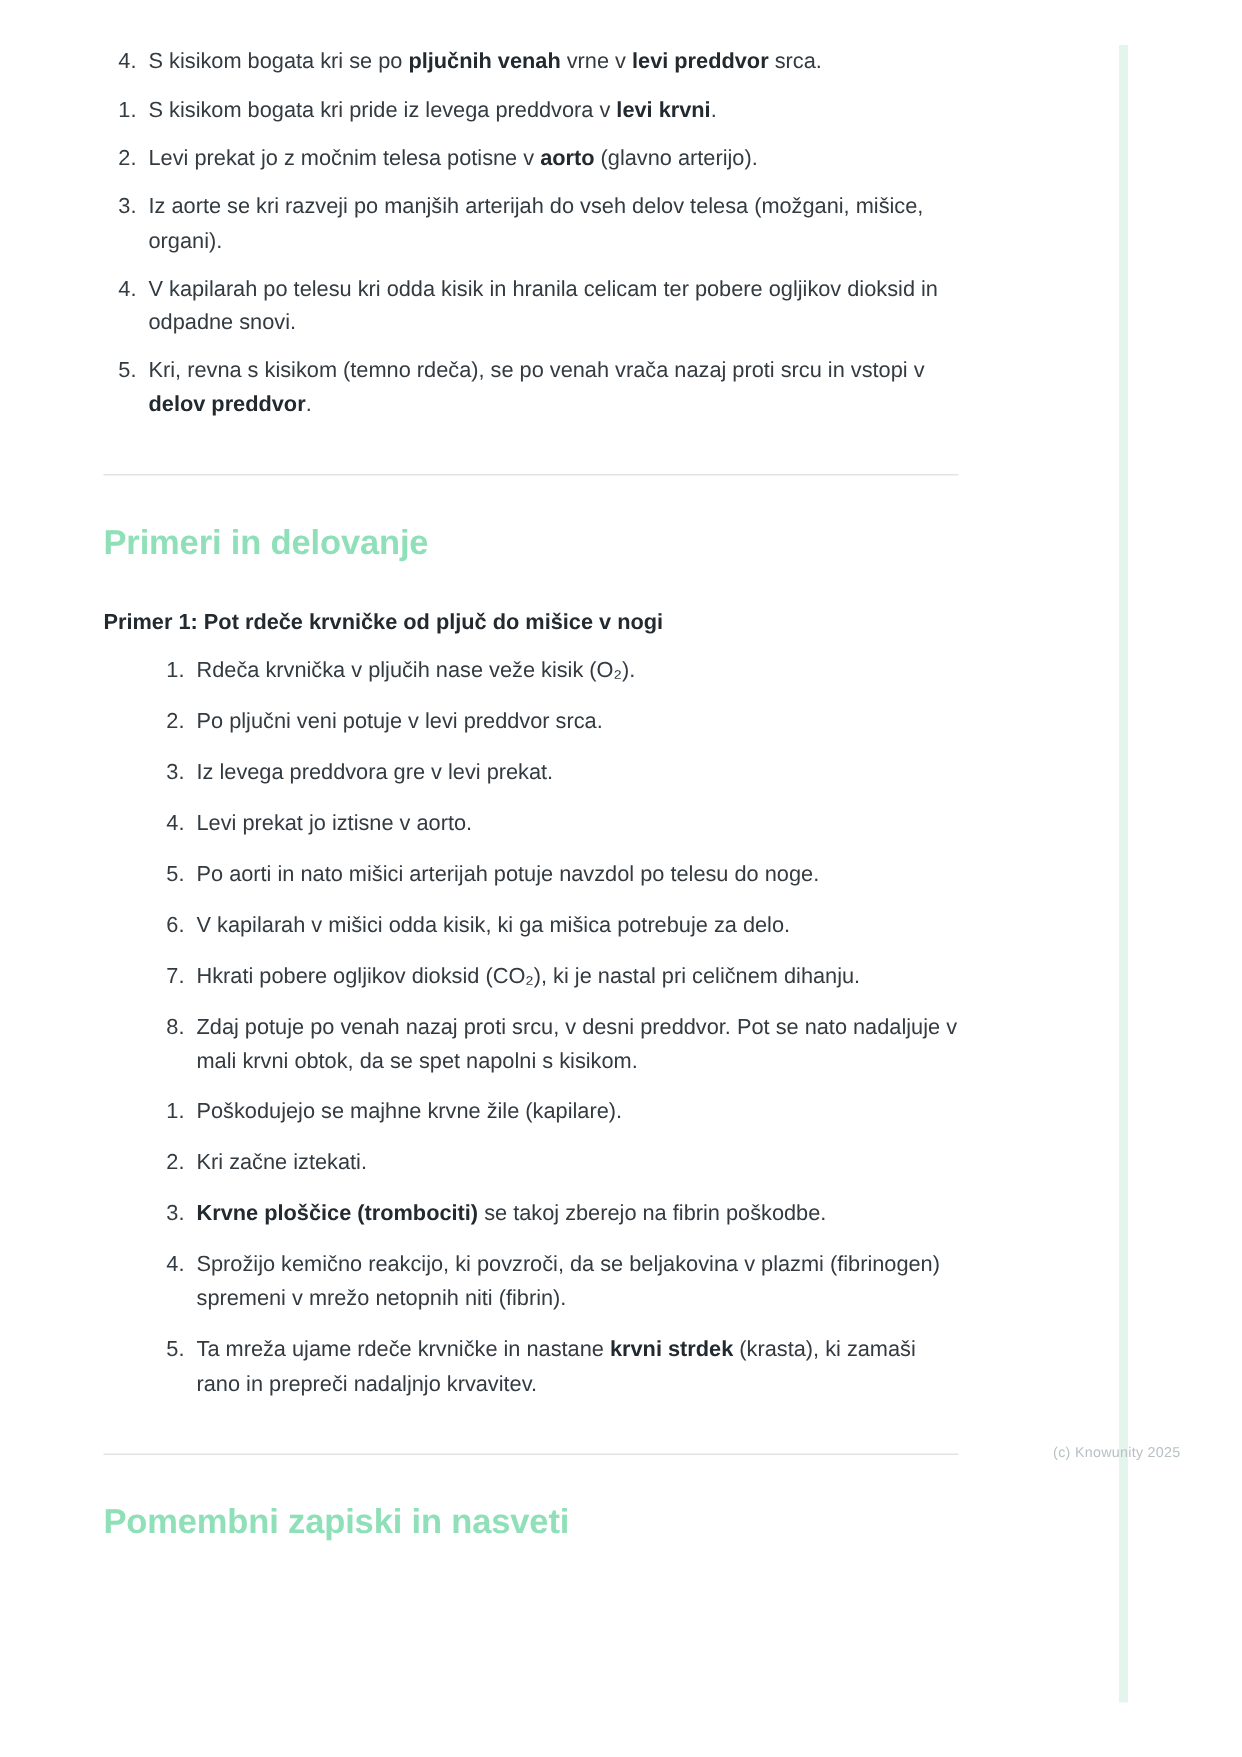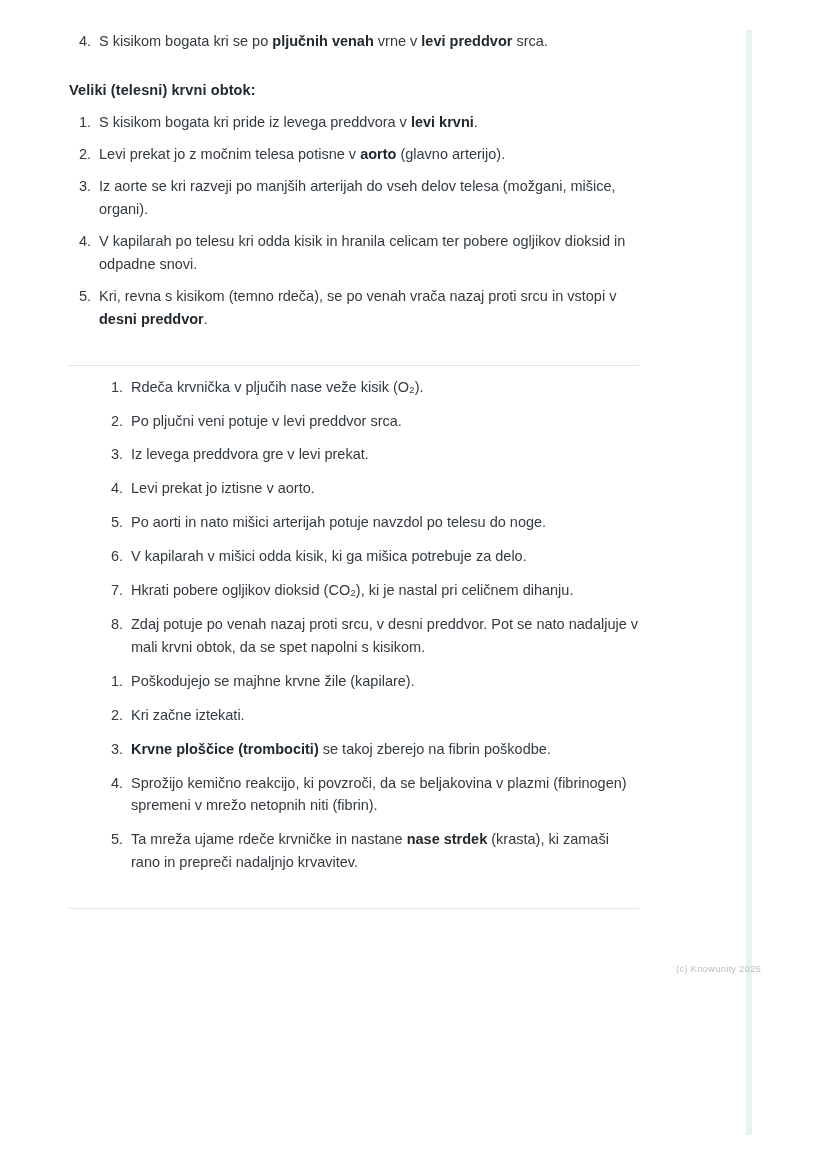--- a/index.html
+++ b/index.html
@@ -86,74 +86,76 @@
 
   .sub2 {
     font-weight: bold;
     font-size: 14.5px;
     color: #222a30;
     margin: 24px 0 0 0;
   }
 
   .footer-note {
     position: absolute;
-    right: 67px;
+    right: 41px;
     bottom: 53px;
     font-size: 9.5px;
     color: #b9c0c4;
     letter-spacing: 0.2px;
   }
 </style>
 </head>
 <body>
 
 <div class="page">
 
   <div class="sidebar-strip"></div>
 
   <div class="content">
 
     <ol start="4" class="lead-item">
       <li><span><span>S kisikom bogata kri se po </span><b>pljučnih venah</b><span> vrne v </span><b>levi preddvor</b><span> srca.</span></span></li>
     </ol>
 
-    <div class="subhead">Veliki (telesni) krvni obtok:</div>
 
     <ol>
         <li><span><span>S kisikom bogata kri pride iz levega preddvora v </span><b>levi krvni</b><span>.</span></span></li>
         <li><span><span>Levi prekat jo z močnim telesa potisne v </span><b>aorto</b><span> (glavno arterijo).</span></span></li>
         <li><span><span>Iz aorte se kri razveji po manjših arterijah do vseh delov telesa (možgani, mišice, organi).</span></span></li>
         <li><span><span>V kapilarah po telesu kri odda kisik in hranila celicam ter pobere ogljikov dioksid in odpadne snovi.</span></span></li>
-        <li><span><span>Kri, revna s kisikom (temno rdeča), se po venah vrača nazaj proti srcu in vstopi v </span><b>desni preddvor</b><span>.</span></span></li>
+        <li><span><span>Kri, revna s kisikom (temno rdeča), se po venah vrača nazaj proti srcu in vstopi v </span><b>delov preddvor</b><span>.</span></span></li>
       </ol>
 
     <div class="divider"></div>
 
+    <h2 class="section-title">Primeri in delovanje</h2>
 
+    <div class="sub2">Primer 1: Pot rdeče krvničke od pljuč do mišice v nogi</div>
 
     <ol class="tight">
         <li><span><span>Rdeča krvnička v pljučih nase veže kisik (O₂).</span></span></li>
         <li><span><span>Po pljučni veni potuje v levi preddvor srca.</span></span></li>
         <li><span><span>Iz levega preddvora gre v levi prekat.</span></span></li>
         <li><span><span>Levi prekat jo iztisne v aorto.</span></span></li>
         <li><span><span>Po aorti in nato mišici arterijah potuje navzdol po telesu do noge.</span></span></li>
         <li><span><span>V kapilarah v mišici odda kisik, ki ga mišica potrebuje za delo.</span></span></li>
         <li><span><span>Hkrati pobere ogljikov dioksid (CO₂), ki je nastal pri celičnem dihanju.</span></span></li>
         <li><span><span>Zdaj potuje po venah nazaj proti srcu, v desni preddvor. Pot se nato nadaljuje v mali krvni obtok, da se spet napolni s kisikom.</span></span></li>
       </ol>
 
 
     <ol class="tight">
         <li><span><span>Poškodujejo se majhne krvne žile (kapilare).</span></span></li>
         <li><span><span>Kri začne iztekati.</span></span></li>
         <li><span><b>Krvne ploščice (trombociti)</b><span> se takoj zberejo na fibrin poškodbe.</span></span></li>
         <li><span><span>Sprožijo kemično reakcijo, ki povzroči, da se beljakovina v plazmi (fibrinogen) spremeni v mrežo netopnih niti (fibrin).</span></span></li>
-        <li><span><span>Ta mreža ujame rdeče krvničke in nastane </span><b>nase strdek</b><span> (krasta), ki zamaši rano in prepreči nadaljnjo krvavitev.</span></span></li>
+        <li><span><span>Ta mreža ujame rdeče krvničke in nastane </span><b>krvni strdek</b><span> (krasta), ki zamaši rano in prepreči nadaljnjo krvavitev.</span></span></li>
       </ol>
 
     <div class="divider"></div>
 
+    <h2 class="section-title">Pomembni zapiski in nasveti</h2>
 
   </div>
 
   <div class="footer-note">(c) Knowunity 2025</div>
 
 </div>
 
 </body></html>

